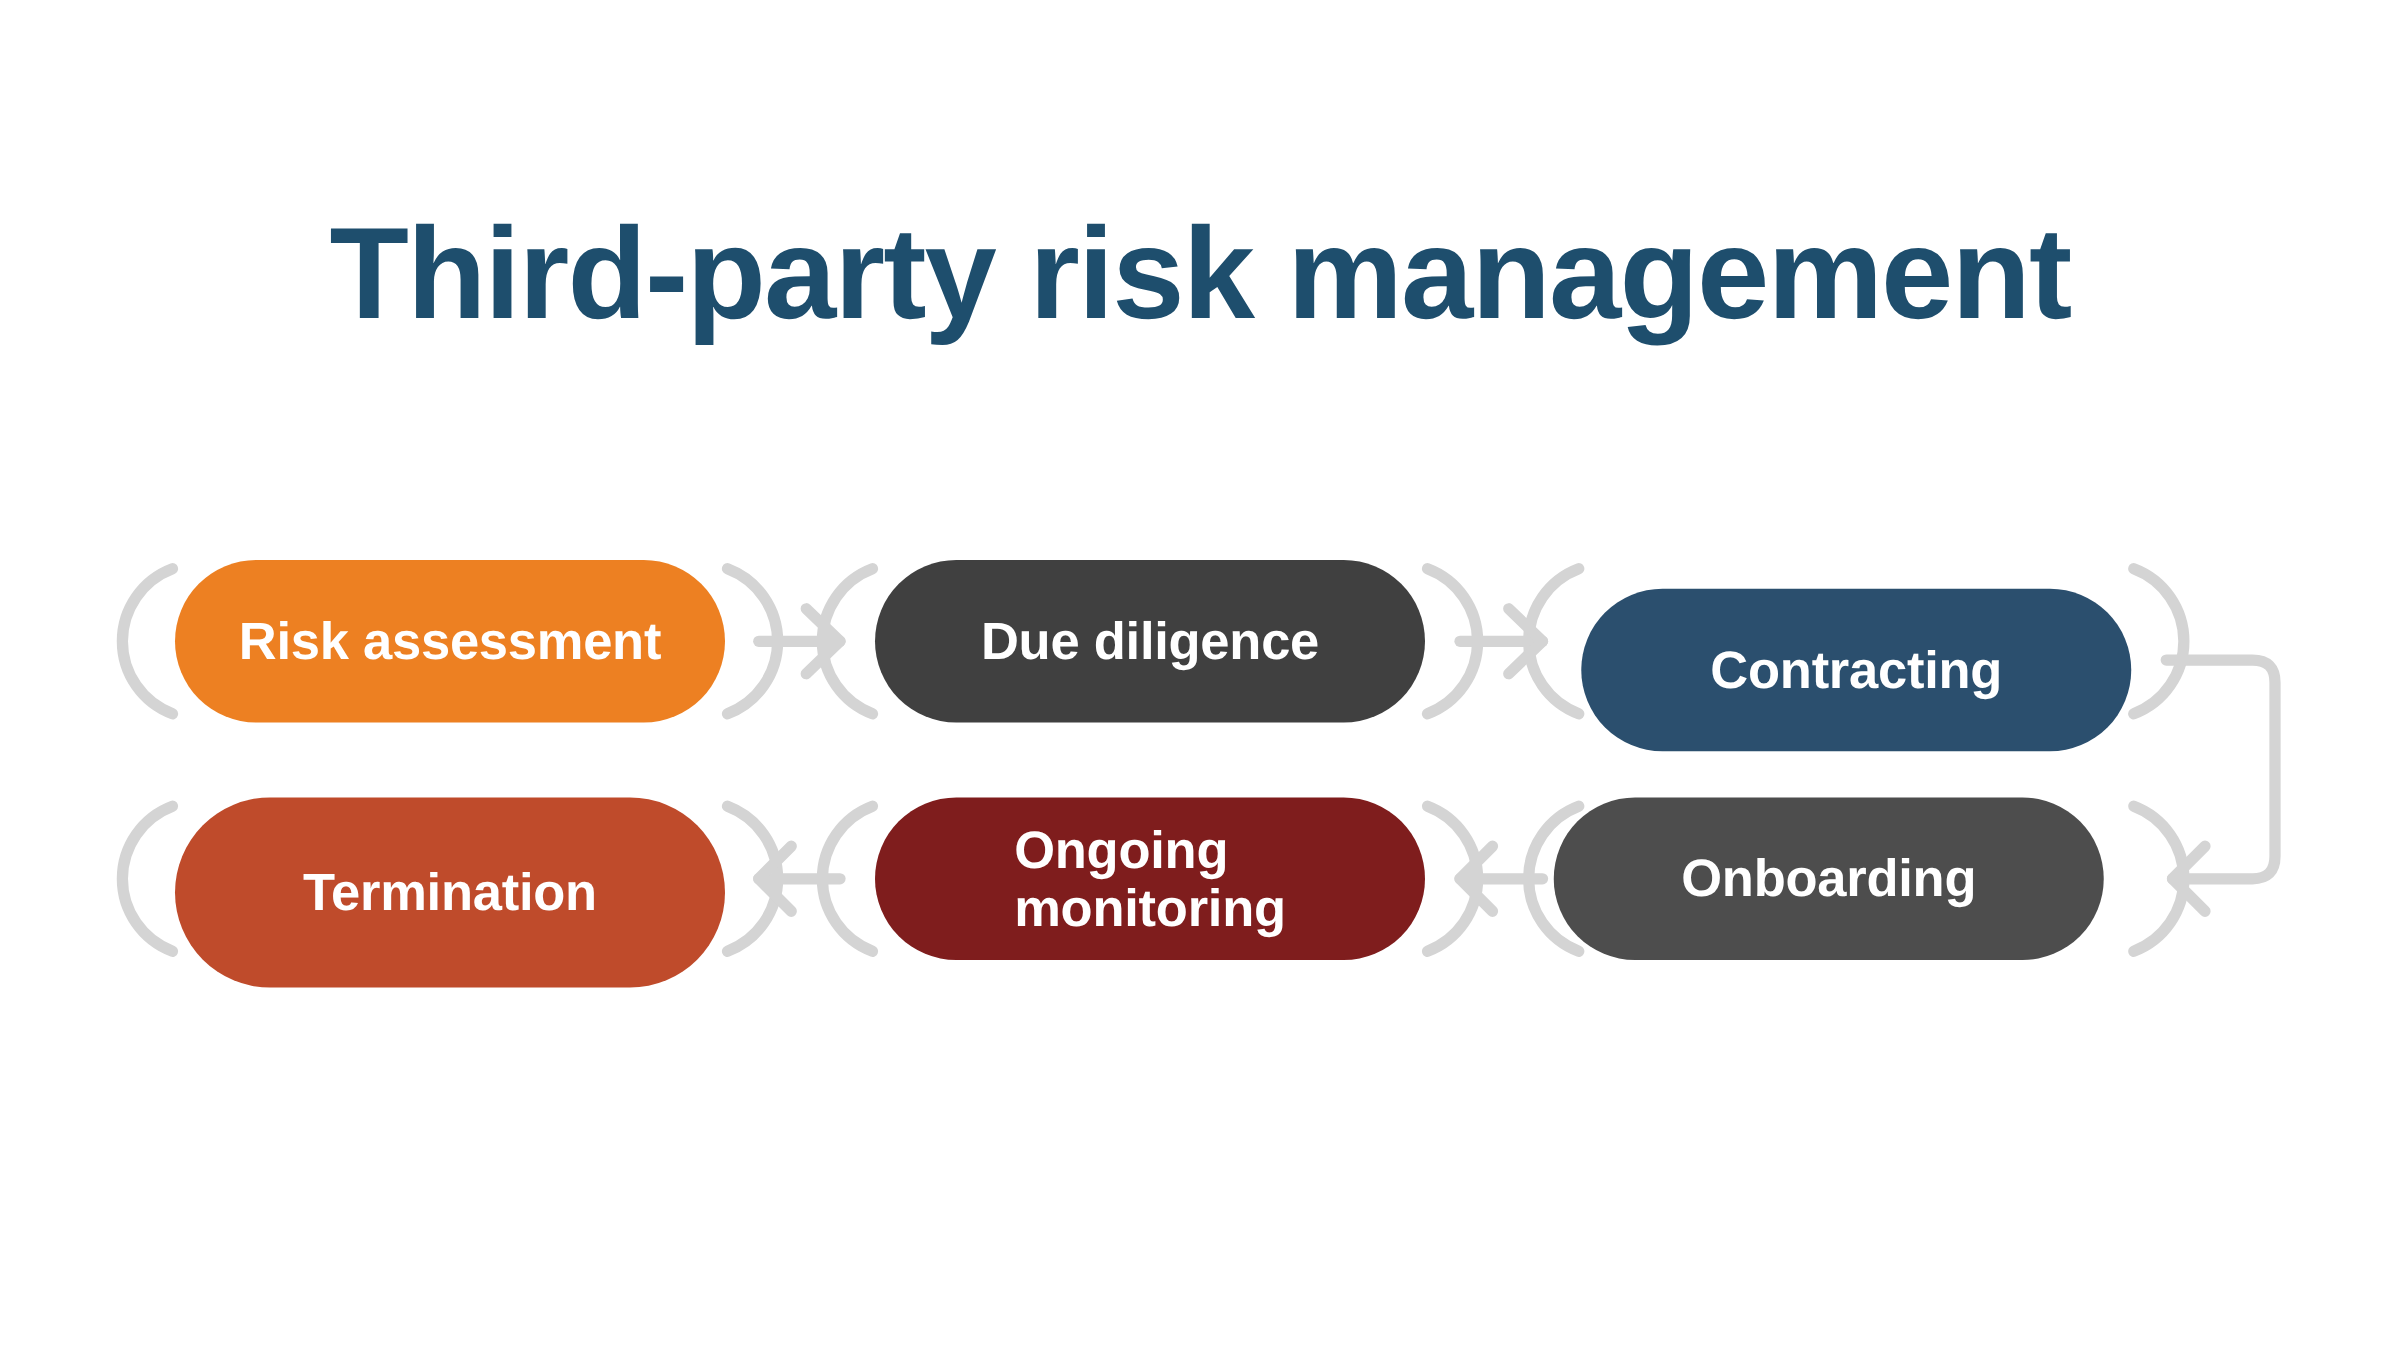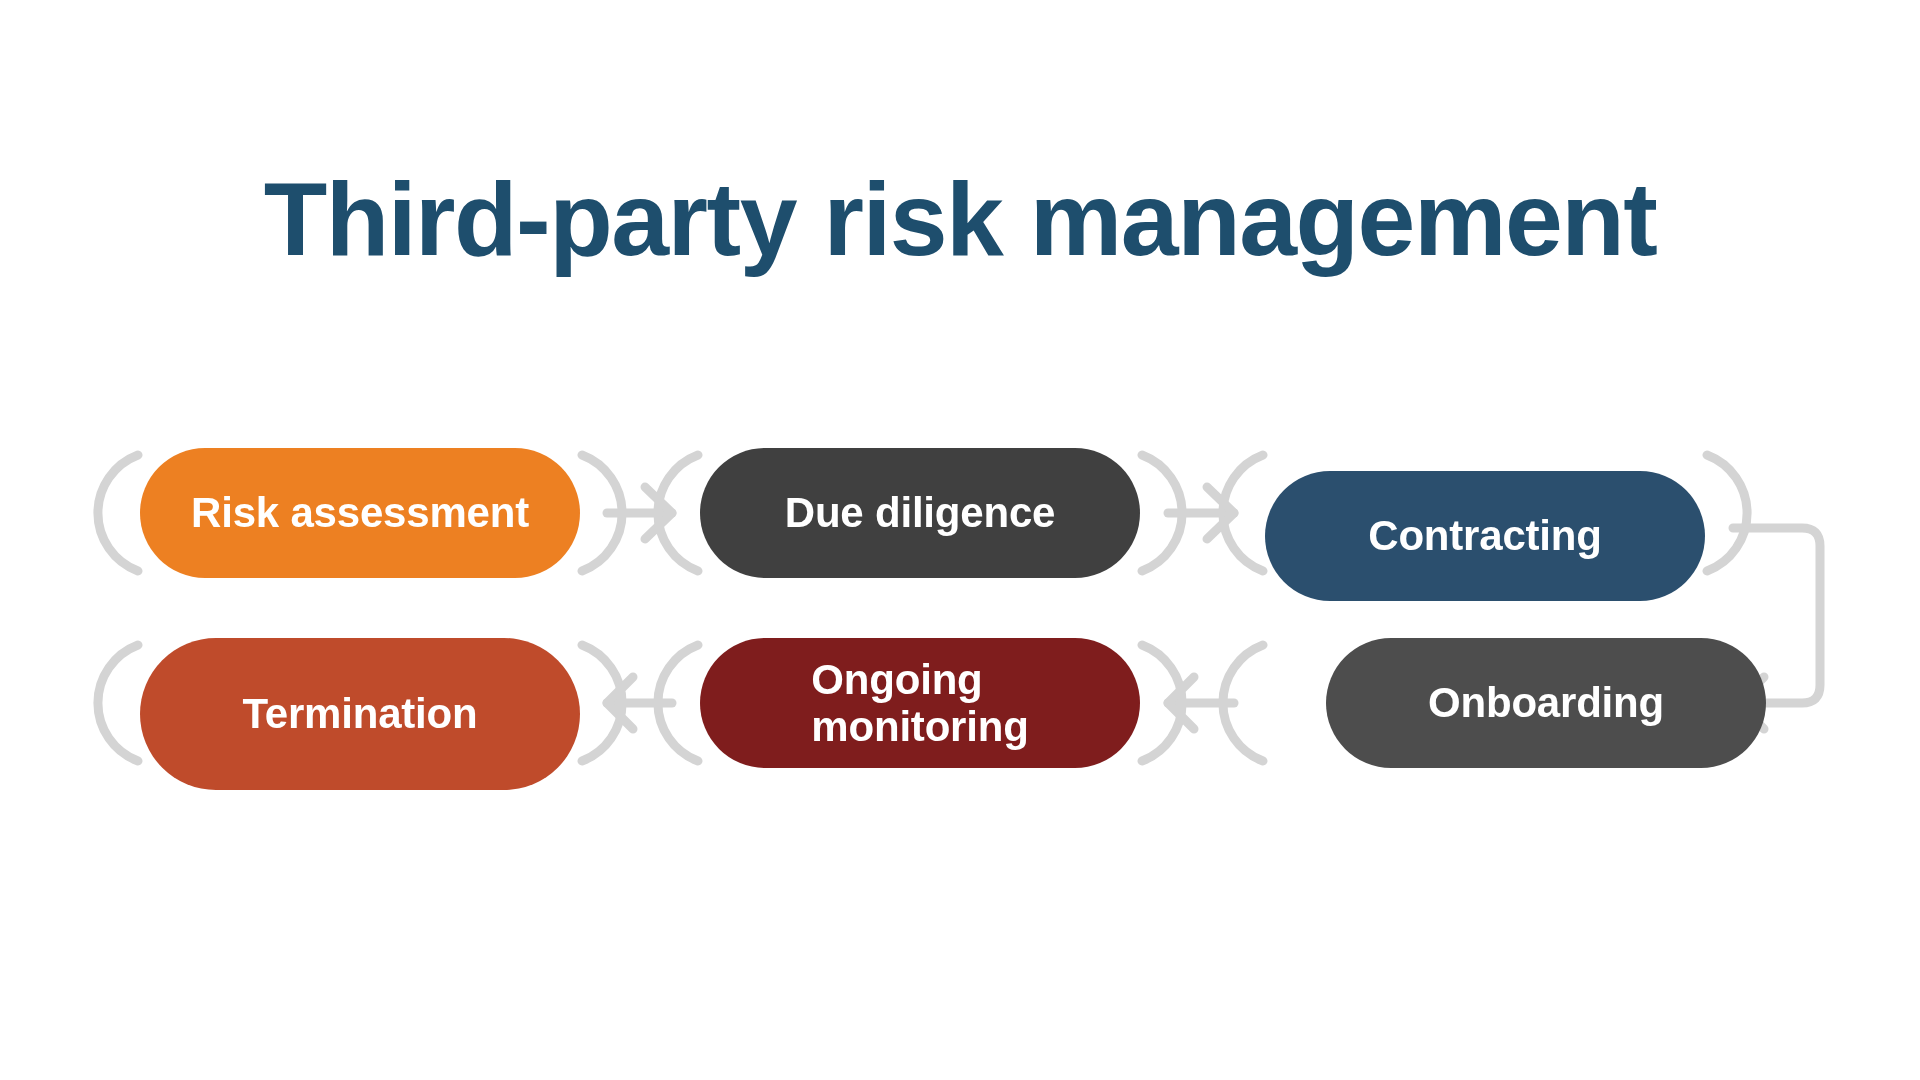--- a/index.html
+++ b/index.html
@@ -67,21 +67,21 @@
   }
 
   
   #pill-risk-assessment  { left: 140px;  top: 448px; width: 440px; height: 130px; background: #ed8022; }
   #pill-due-diligence    { left: 700px;  top: 448px; width: 440px; height: 130px; background: #404040; }
   #pill-contracting      { left: 1265px; top: 448px; width: 440px; height: 130px; background: #2b4f6e; margin-top: 23px; }
 
   
   #pill-termination        { left: 140px;  top: 638px; width: 440px; height: 152px; background: #bf4b2b; }
   #pill-ongoing-monitoring { left: 700px;  top: 638px; width: 440px; height: 130px; background: #7f1d1d; }
-  #pill-onboarding         { left: 1326px; top: 638px; width: 440px; height: 130px; background: #4d4d4d; }
+  #pill-onboarding         { left: 1243px; top: 638px; width: 440px; height: 130px; background: #4d4d4d; }
 </style>
 </head>
 <body>
 
 <div id="stage">
 
   <div id="title">Third-party risk management</div>
 
   <svg id="connectors" viewBox="0 0 1920 1080">
 

